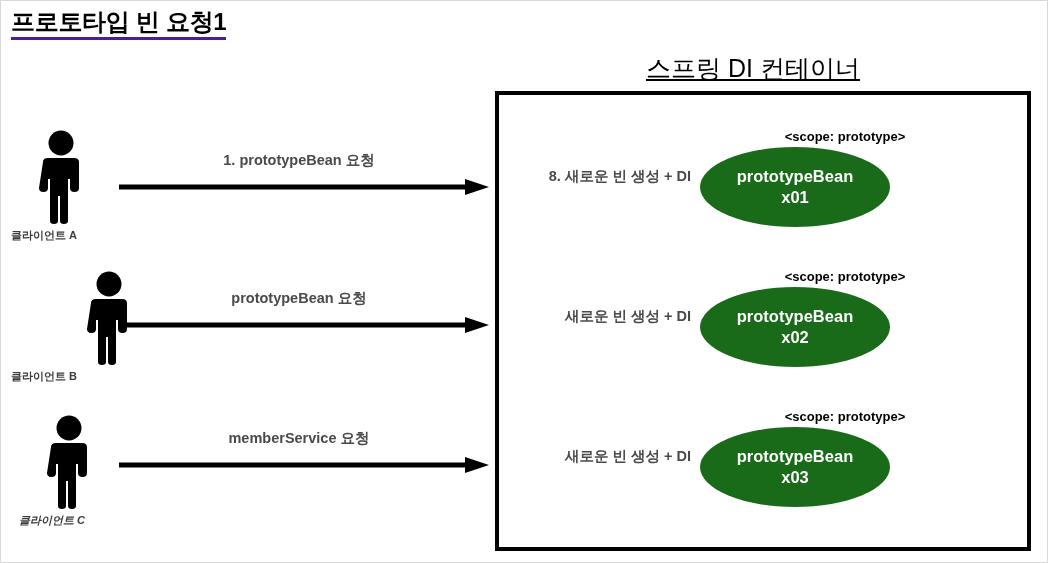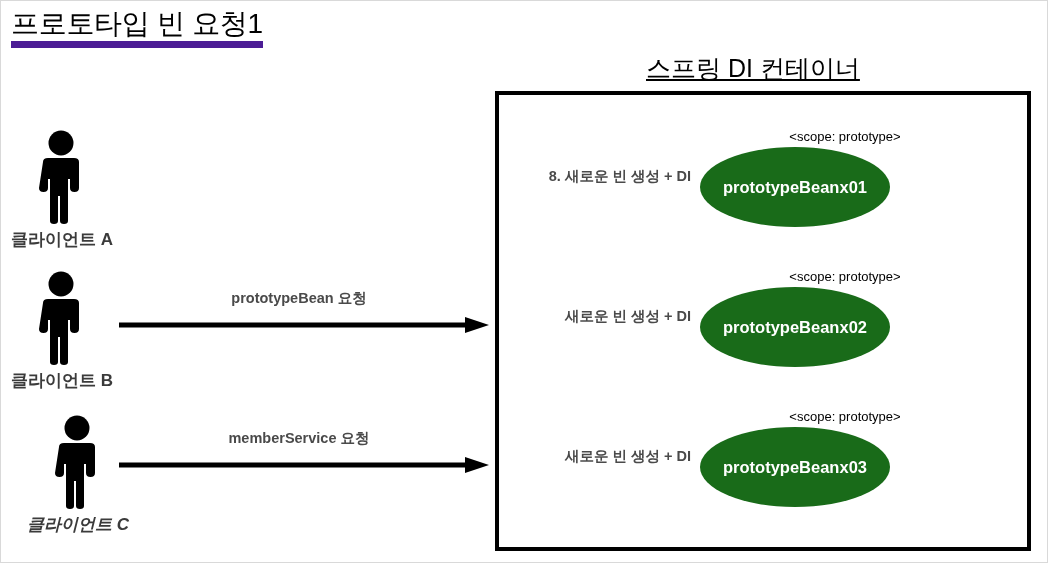--- a/index.html
+++ b/index.html
@@ -18,25 +18,25 @@
     border: 1px solid #d9d9d9;
     box-sizing: border-box;
     overflow: hidden;
   }
 
   
   .page-title {
     position: absolute;
     left: 10px;
     top: 7px;
-    font-size: 28px;
-    font-weight: normal;
+    font-size: 24px;
+    font-weight: bold;
     color: #000000;
     letter-spacing: -0.3px;
-    border-bottom: 7px solid #4c1d95;
+    border-bottom: 3px solid #4c1d95;
     padding-bottom: 1px;
     line-height: 1.15;
     white-space: nowrap;
   }
 
   
   .container-title {
     position: absolute;
     left: 645px;
     top: 51px;
@@ -70,21 +70,21 @@
   .person-icon {
     position: absolute;
     left: 50%;
     top: 0;
     transform: translateX(-50%);
   }
   .client-label {
     position: absolute;
     left: 10px;
     top: 98px;
-    font-size: 17px;
+    font-size: 11px;
     font-weight: bold;
     color: #3b3b3b;
     white-space: nowrap;
   }
 
   
   .arrow-row {
     position: absolute;
     left: 118px;
     width: 370px;
@@ -127,34 +127,34 @@
     color: #4a4a4a;
     white-space: nowrap;
   }
   .scope-label {
     position: absolute;
     left: 196px;
     top: 0px;
     width: 300px;
     text-align: center;
     font-size: 13px;
-    font-weight: normal;
+    font-weight: bold;
     color: #000000;
     white-space: nowrap;
   }
   .bean-ellipse {
     position: absolute;
     left: 201px;
     top: 18px;
     width: 190px;
     height: 80px;
     border-radius: 50%;
     background: #196b19;
     display: flex;
-    flex-direction: row;
+    flex-direction: column;
     align-items: center;
     justify-content: center;
     color: #ffffff;
     font-size: 16.5px;
     font-weight: bold;
     line-height: 1.25;
     text-align: center;
   }
   .bean-line { display: block; }
 </style>
@@ -201,40 +201,47 @@
   <div class="client" style="left:0px; top:129px;">
     <div class="client-figure">
       <svg class="person-icon" width="62" height="96" viewBox="0 0 62 96">
         <circle cx="31" cy="13" r="12.5" fill="#000000"></circle>
         <path d="M13 32 q0 -4 5 -4 h26 q5 0 5 4 v26 q0 4 -4.5 4 q-4.5 0 -4.5 -4 v-9 h-2 v42 q0 3 -4 3 q-4 0 -4 -3 v-25 h-2 v25 q0 3 -4 3 q-4 0 -4 -3 v-42 h-2 v9 q0 4 -4.5 4 q-4.5 0 -4.5 -4 z" fill="#000000"></path>
       </svg>
     </div>
     <div class="client-label">클라이언트 A</div>
   </div>
 
-  <div class="client" style="left:0px; top:270px;">
+  <div class="client" style="left:0px; top:270px;padding-left:48px;">
     <div class="client-figure">
       <svg class="person-icon" width="62" height="96" viewBox="0 0 62 96">
         <circle cx="31" cy="13" r="12.5" fill="#000000"></circle>
         <path d="M13 32 q0 -4 5 -4 h26 q5 0 5 4 v26 q0 4 -4.5 4 q-4.5 0 -4.5 -4 v-9 h-2 v42 q0 3 -4 3 q-4 0 -4 -3 v-25 h-2 v25 q0 3 -4 3 q-4 0 -4 -3 v-42 h-2 v9 q0 4 -4.5 4 q-4.5 0 -4.5 -4 z" fill="#000000"></path>
       </svg>
     </div>
     <div class="client-label">클라이언트 B</div>
   </div>
 
-  <div class="client" style="left:16px; top:414px;font-style:italic;">
+  <div class="client" style="left:8px; top:414px;font-style:italic;">
     <div class="client-figure">
       <svg class="person-icon" width="62" height="96" viewBox="0 0 62 96">
         <circle cx="31" cy="13" r="12.5" fill="#000000"></circle>
         <path d="M13 32 q0 -4 5 -4 h26 q5 0 5 4 v26 q0 4 -4.5 4 q-4.5 0 -4.5 -4 v-9 h-2 v42 q0 3 -4 3 q-4 0 -4 -3 v-25 h-2 v25 q0 3 -4 3 q-4 0 -4 -3 v-42 h-2 v9 q0 4 -4.5 4 q-4.5 0 -4.5 -4 z" fill="#000000"></path>
       </svg>
     </div>
     <div class="client-label">클라이언트 C</div>
   </div>
 
+  <div class="arrow-row" style="top:150px;">
+    <div class="arrow-label">1. prototypeBean 요청</div>
+    <svg class="arrow-line" viewBox="0 0 370 16" preserveAspectRatio="none">
+      <line x1="0" y1="8" x2="348" y2="8" stroke="#000000" stroke-width="5"></line>
+      <polygon points="346,0 370,8 346,16" fill="#000000"></polygon>
+    </svg>
+  </div>
 
   <div class="arrow-row" style="top:288px;">
     <div class="arrow-label">prototypeBean 요청</div>
     <svg class="arrow-line" viewBox="0 0 370 16" preserveAspectRatio="none">
       <line x1="0" y1="8" x2="348" y2="8" stroke="#000000" stroke-width="5"></line>
       <polygon points="346,0 370,8 346,16" fill="#000000"></polygon>
     </svg>
   </div>
 
   <div class="arrow-row" style="top:428px;">

